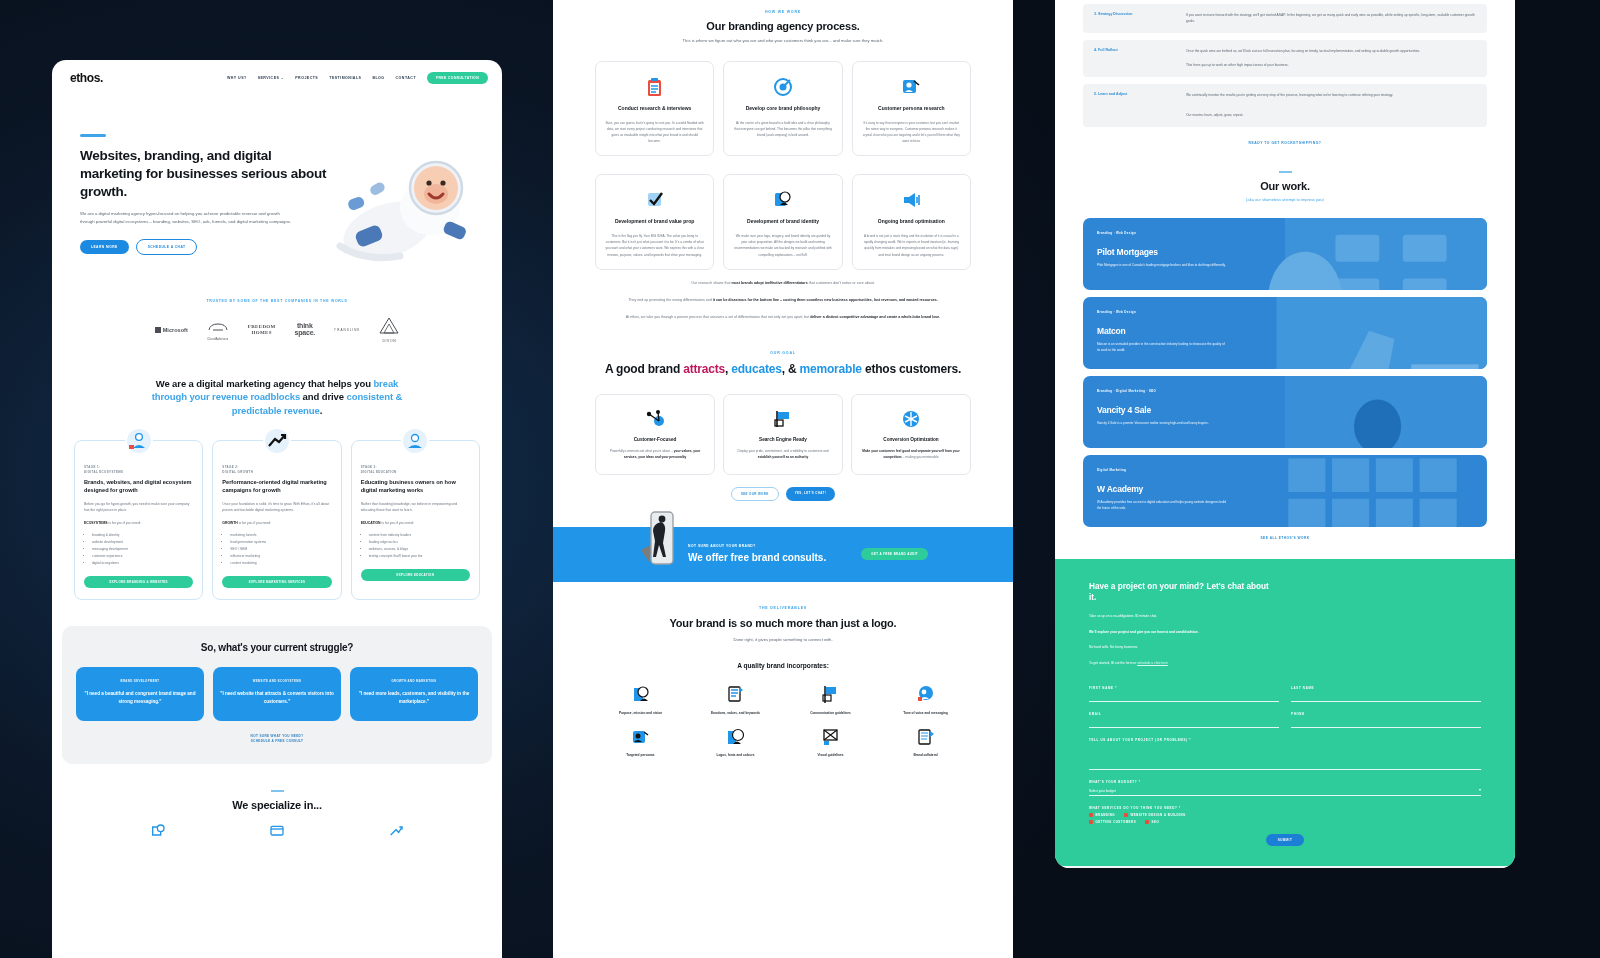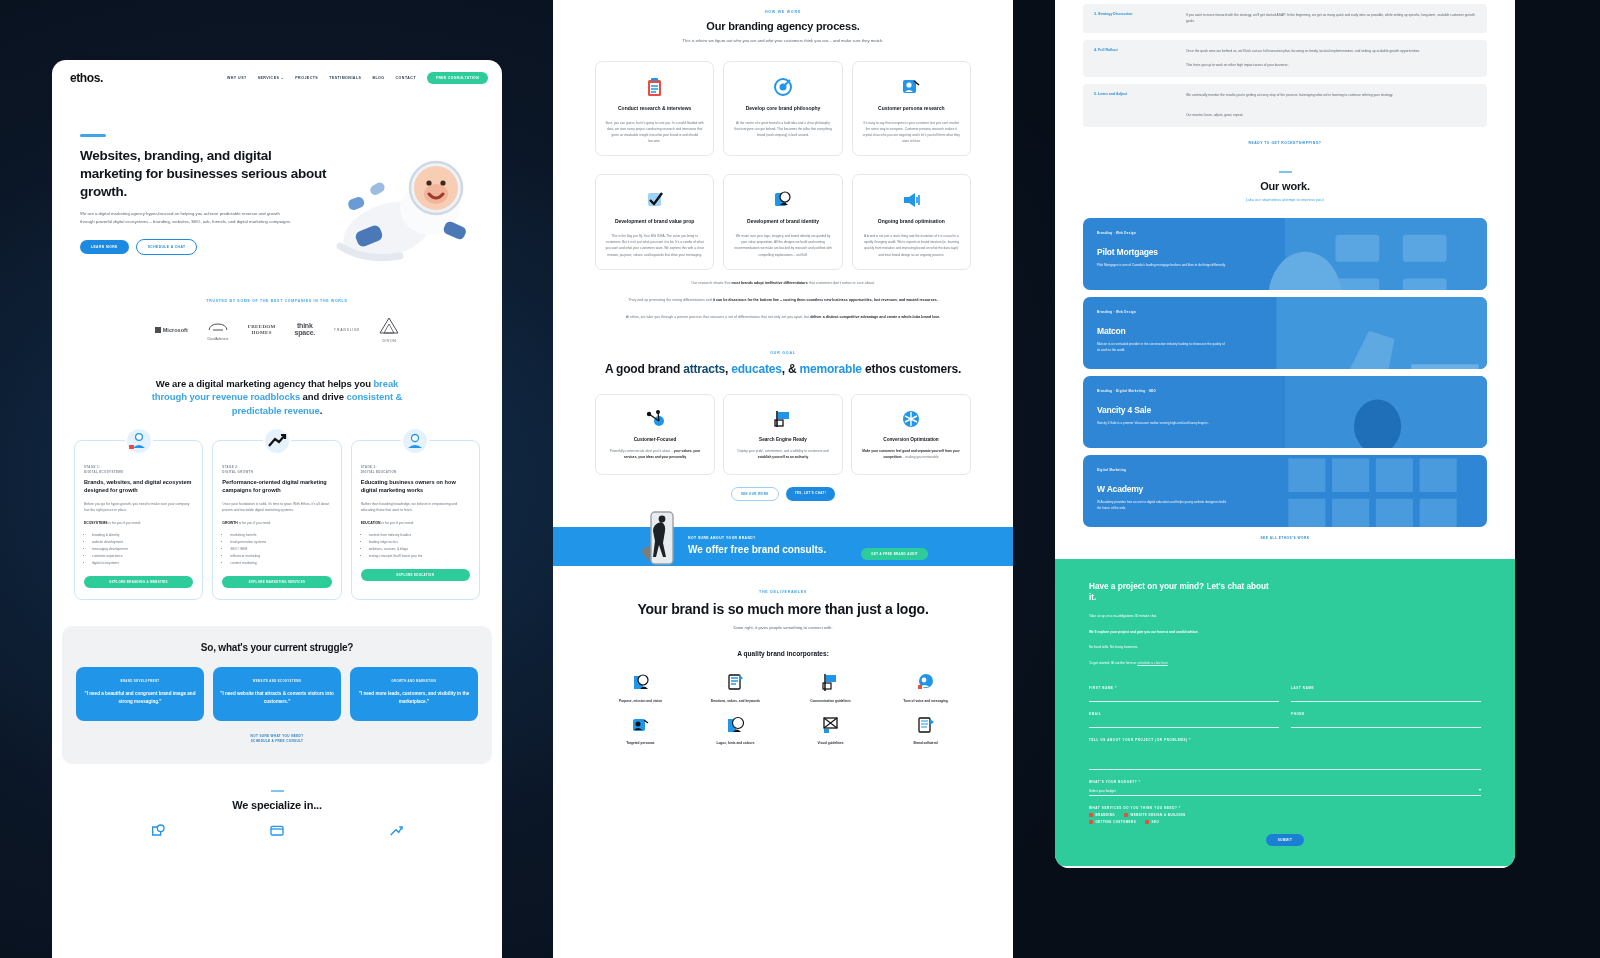--- a/index.html
+++ b/index.html
@@ -145,21 +145,21 @@
   .goal-title { font-size:4.7px; font-weight:700; color:#11161c; margin-top:7px;}
   .goal-body { font-size:3.2px; line-height:1.95; color:#6b7682; margin-top:6px;}
   .goal-body b { color:#22272d; font-weight:800; }
   .goal-btns { display:flex; gap:7px; justify-content:center; margin-top:12px;}
   .btn-sm { font-size:2.9px; font-weight:700; letter-spacing:.4px; text-transform:uppercase; padding:4px 9px; border-radius:8px;}
   .btn-sm-outline { border:1px solid #9dd0f0; color:#2d8fd6; }
   .btn-sm-blue { background:#1c8ae0; color:#fff; }
 
   
   .consult {
-    margin-top: 26px; background:#2196e8; height: 39px; position:relative;
+    margin-top: 26px; background:#2196e8; height: 55px; position:relative;
     display:flex; align-items:center; padding-left: 135px;
   }
   .consult .kick { font-size:3.3px; font-weight:800; letter-spacing:.5px; color:#fff; text-transform:uppercase;}
   .consult h3 { font-size: 10px; font-weight:800; color:#fff; line-height:1.25; margin-top:4px;}
   .consult .cbtn {
     position:absolute; right: 85px; top: 21px;
     background:#2ecc9b; color:#fff; border-radius:8px; padding:4px 10px;
     font-size:2.9px; font-weight:700; letter-spacing:.4px; text-transform:uppercase;
   }
   .phone-ill { position:absolute; left: 86px; top: -17px; width: 42px; height: 62px;}
@@ -504,21 +504,21 @@
       <div class="diff-p">
         <span>They end up promoting the wrong differentiators and </span><b>it can be disastrous for the bottom line – costing them countless new business opportunities, lost revenues, and wasted resources.</b>
       </div>
       <div class="diff-p">
         <span>At ethos, we take you through a proven process that uncovers a set of differentiators that not only set you apart, but </span><b>deliver a distinct competitive advantage and create a whole-lotta brand love.</b>
       </div>
 
       <div class="sec-head" style="margin-top:30px">
         <div class="kicker">OUR GOAL</div>
         <h2 style="margin-top:6px;font-size:12px;line-height:1.35">
-          <span>A good brand </span><span style="color:#0c4a6e">attracts</span><span>, </span><span style="color:#2196e8">educates</span><span>, &amp; </span><span style="color:#2196e8">memorable</span><span> ethos customers.</span>
+          <span>A good brand </span><span style="color:#be185d">attracts</span><span>, </span><span style="color:#2196e8">educates</span><span>, &amp; </span><span style="color:#2196e8">memorable</span><span> ethos customers.</span>
         </h2>
       </div>
       <div class="goal-cards">
         <div class="goal-card">
           <div class="proc-icon">
             <svg width="20" height="18" viewBox="0 0 20 18">
                 <circle cx="14" cy="11" r="5" fill="#2196e8"></circle>
                 <circle cx="4" cy="4" r="2.2" fill="#111"></circle>
                 <circle cx="13" cy="2" r="2" fill="#111"></circle>
                 <path d="M4 4 L14 11 M13 2 L14 11" stroke="#111" stroke-width="1.3"></path>
@@ -565,21 +565,21 @@
       <div>
         <div class="kick">NOT SURE ABOUT YOUR BRAND?</div>
         <h3>We offer free brand consults.</h3>
       </div>
       <div class="cbtn">GET A FREE BRAND AUDIT</div>
     </div>
 
     <div class="c2pad">
       <div class="sec-head" style="margin-top:24px">
         <div class="kicker">THE DELIVERABLES</div>
-        <h2 style="margin-top:6px;font-size:14px;line-height:1.35">Your brand is so much more than just a logo.</h2>
+        <h2 style="margin-top:6px;font-size:11px;line-height:1.35">Your brand is so much more than just a logo.</h2>
         <div class="sub-dark">Done right, it gives people something to connect with.</div>
       </div>
       <div class="qual-title">A quality brand incorporates:</div>
       <div class="qual-grid">
         <div class="qual-item">
           <div class="ic">
               <svg width="19" height="19" viewBox="0 0 19 19">
                 <path d="M3 3 h9 v13 H3z" fill="#2196e8"></path>
                 <circle cx="12" cy="7" r="5" fill="#fff" stroke="#111" stroke-width="1.2"></circle>
                 <path d="M9 16 q4-5 8 0" fill="#111"></path>

